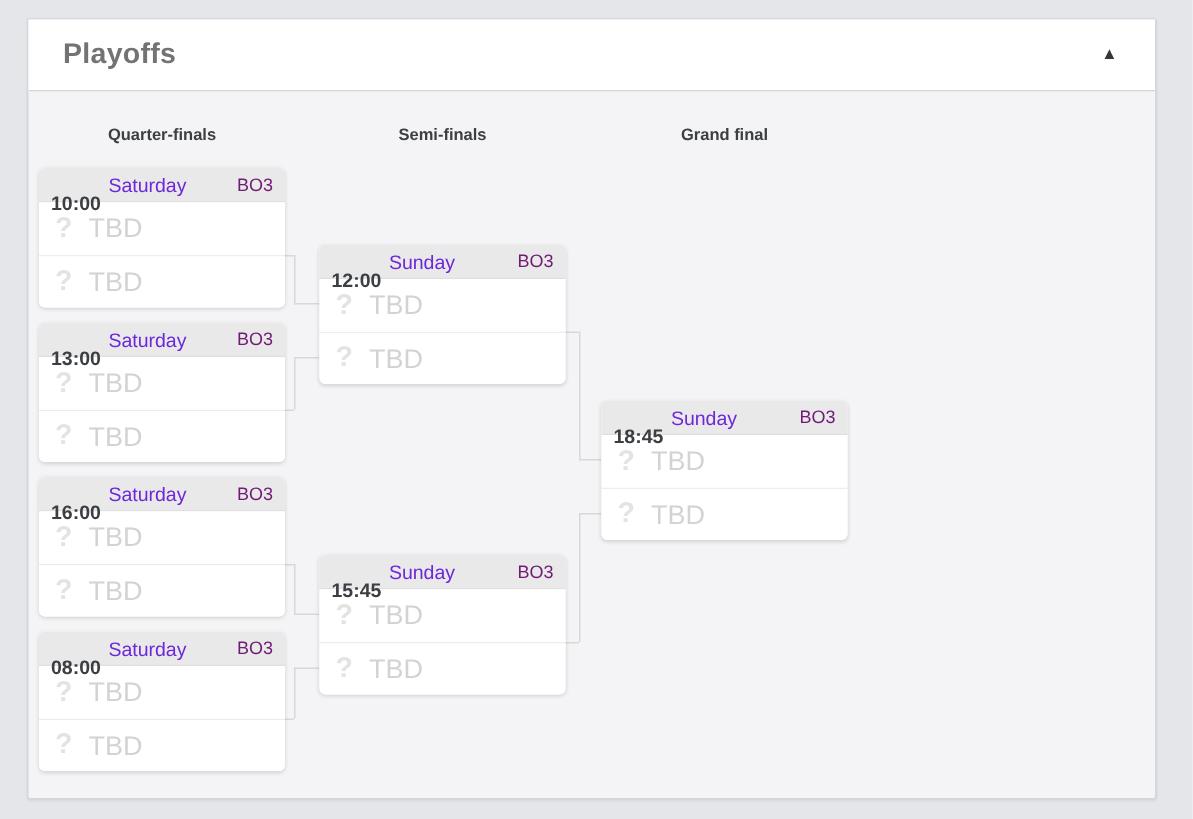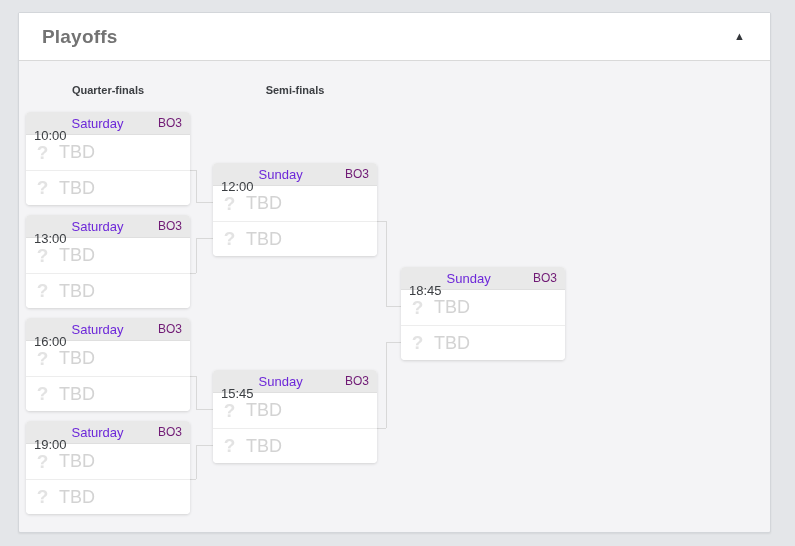--- a/index.html
+++ b/index.html
@@ -28,21 +28,21 @@
   }
   .match {
     position:absolute; width:164px; background:#fff; border-radius:4px;
     box-shadow:0 1px 3px rgba(0,0,0,.14); cursor:pointer;
   }
   .match-header {
     height:23px; background:#e9e9e9; border-bottom:1px solid #dfdfdf;
     border-radius:4px 4px 0 0; display:flex; align-items:center;
     padding:0 8px; font-size:13px; white-space:nowrap;
   }
-  .m-time { font-weight:normal; color:#3b3e42; margin-right:5px;margin-top:24px; }
+  .m-time { font-weight:bold; color:#3b3e42; margin-right:5px;margin-top:24px; }
   .m-day  { color:#6d28d9; }
   .m-fmt  { margin-left:auto; color:#701a75; font-size:12px; }
   .team { height:35px; display:flex; align-items:center; padding:0 10px; background:#fff; }
   .team + .team { border-top:1px solid #ededed; }
   .team:last-child { border-radius:0 0 4px 4px; }
   .q { font-size:19px; font-weight:bold; color:#e3e3e3; width:13px; text-align:center; }
   .tname { font-size:18px; color:#d3d3d3; margin-left:10px; }
   .line { position:absolute; }
   .ln-h { border-top:1px solid #d8d8d8; height:1px; }
   .ln-down { border-left:1px solid #d8d8d8; border-bottom:1px solid #d8d8d8; }
@@ -55,20 +55,21 @@
 
   <div class="card-header">
     <span class="card-title">Playoffs</span>
     <span class="collapse">▲</span>
   </div>
 
   <div class="bracket">
 
     <div class="round-label" style="left:7px">Quarter-finals</div>
     <div class="round-label" style="left:194px">Semi-finals</div>
+    <div class="round-label" style="left:382px">Grand final</div>
 
     <div class="line ln-h" style="left:171px;top:157px;width:6px"></div>
     <div class="line ln-down" style="left:177px;top:157px;width:17px;height:33px"></div>
     <div class="line ln-h" style="left:171px;top:260px;width:6px"></div>
     <div class="line ln-up" style="left:177px;top:225px;width:17px;height:35px"></div>
     <div class="line ln-h" style="left:171px;top:363px;width:6px"></div>
     <div class="line ln-down" style="left:177px;top:363px;width:17px;height:34px"></div>
     <div class="line ln-h" style="left:171px;top:466px;width:6px"></div>
     <div class="line ln-up" style="left:177px;top:432px;width:17px;height:34px"></div>
 
@@ -120,21 +121,21 @@
         <span class="tname">TBD</span>
       </div>
       <div class="team">
         <span class="q">?</span>
         <span class="tname">TBD</span>
       </div>
     </div>
 
     <div class="match" style="left:7px;top:408px">
       <div class="match-header">
-        <span class="m-time">19:00</span>
+        <span class="m-time">08:00</span>
         <span class="m-day">Saturday</span>
         <span class="m-fmt">BO3</span>
       </div>
       <div class="team">
         <span class="q">?</span>
         <span class="tname">TBD</span>
       </div>
       <div class="team">
         <span class="q">?</span>
         <span class="tname">TBD</span>

